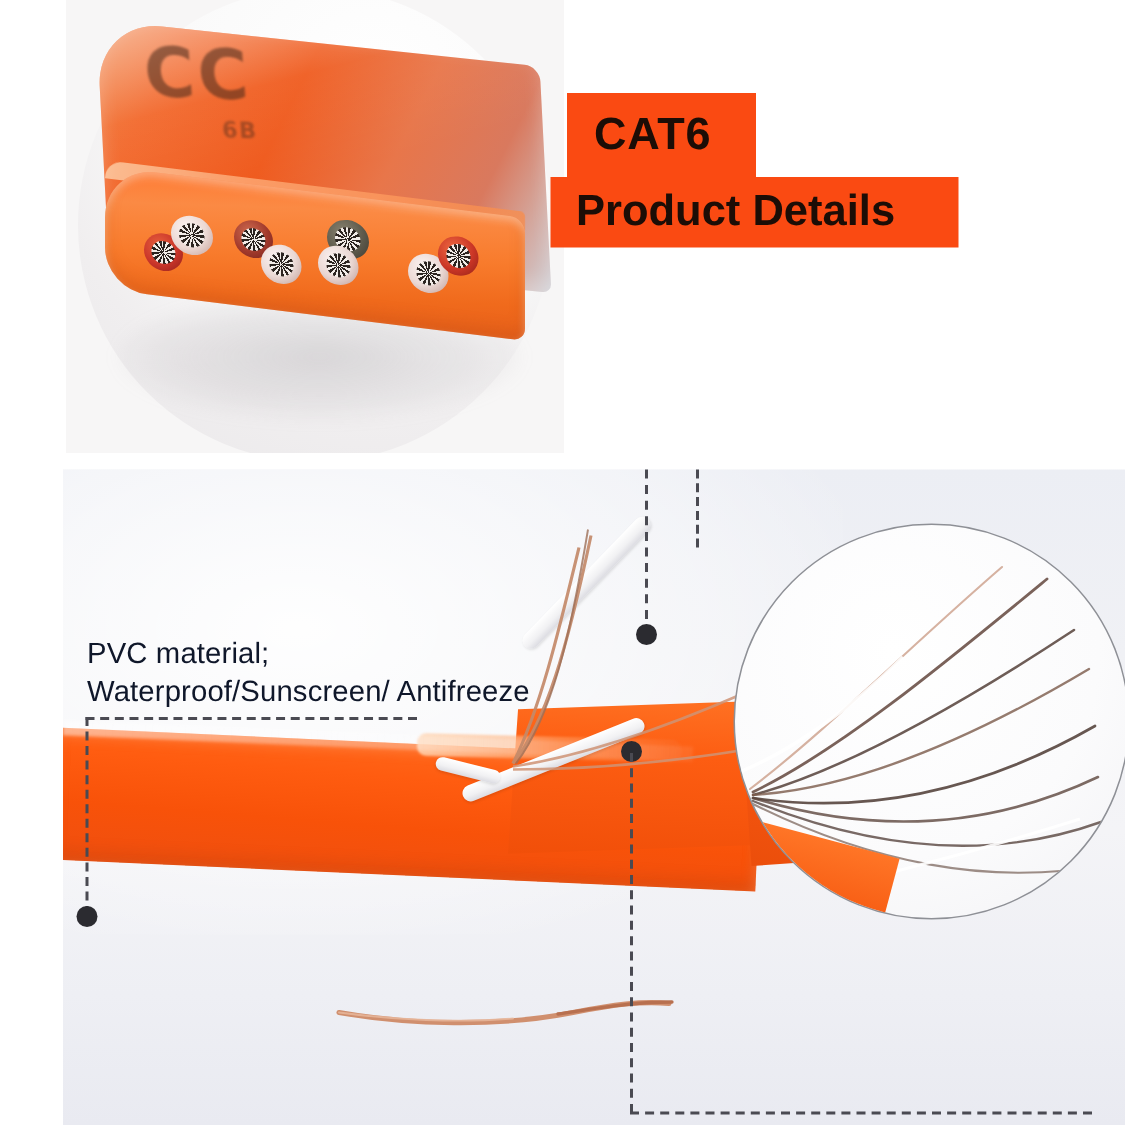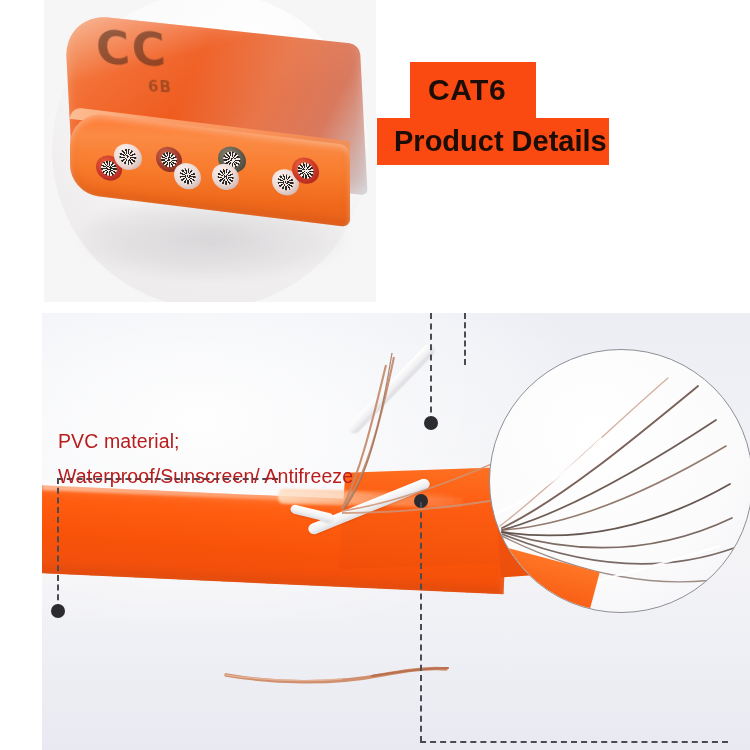--- a/index.html
+++ b/index.html
@@ -71,23 +71,23 @@
     border-radius:50%;
     background:
       repeating-conic-gradient(from 0deg, #2c2420 0deg 14deg, #f2ece8 14deg 28deg);
   }
 
   
   .badge{
     position:absolute;background:#fa4a12;display:flex;align-items:center;
     color:#1a0f09;font-weight:700;
   }
-  #badge-cat6{left:378px;top:62px;width:126px;height:56px;margin-left:32px;}
+  #badge-cat6{left:378px;top:62px;width:126px;height:56px;}
   #badge-cat6 .badge-text{font-size:30px;margin-left:18px;letter-spacing:.5px;color:#1c0d06;}
-  #badge-details{left:377px;top:118px;width:232px;height:47px;}
+  #badge-details{left:367px;top:118px;width:272px;height:47px;}
   #badge-details .badge-text{font-size:29px;margin-left:17px;letter-spacing:0px;color:#1c0d06;}
 
   
   .bottom-panel{
     position:absolute;left:42px;top:313px;width:708px;height:437px;
     background:linear-gradient(180deg,#eceef4 0%,#f0f1f5 28%,#f4f4f7 55%,#eeeff4 80%,#e9eaf1 100%);
     overflow:hidden;
   }
   .bp-glow{
     position:absolute;left:-40px;top:-30px;width:560px;height:340px;
@@ -140,21 +140,21 @@
   
   .pe-strand{position:absolute;left:626px;top:668px;width:170px;height:18px;}
 
   
   .dash-v{position:absolute;width:0;border-left:2px dashed #4a4a52;}
   .dash-h{position:absolute;height:0;border-top:2px dashed #4a4a52;}
   .dot{position:absolute;width:14px;height:14px;border-radius:50%;background:#2b2b30;}
 
   
   .callout{
-    position:absolute;color:#b91c1c;font-size:19.5px;line-height:35px;
+    position:absolute;color:#0f172a;font-size:19.5px;line-height:25px;
     letter-spacing:.1px;white-space:pre-line;
   }
   #callout-pvc{left:58px;top:424px;}
   #callout-pe{left:434px;top:690px;}
 </style>
 </head>
 <body>
 
 <div id="page">
 

